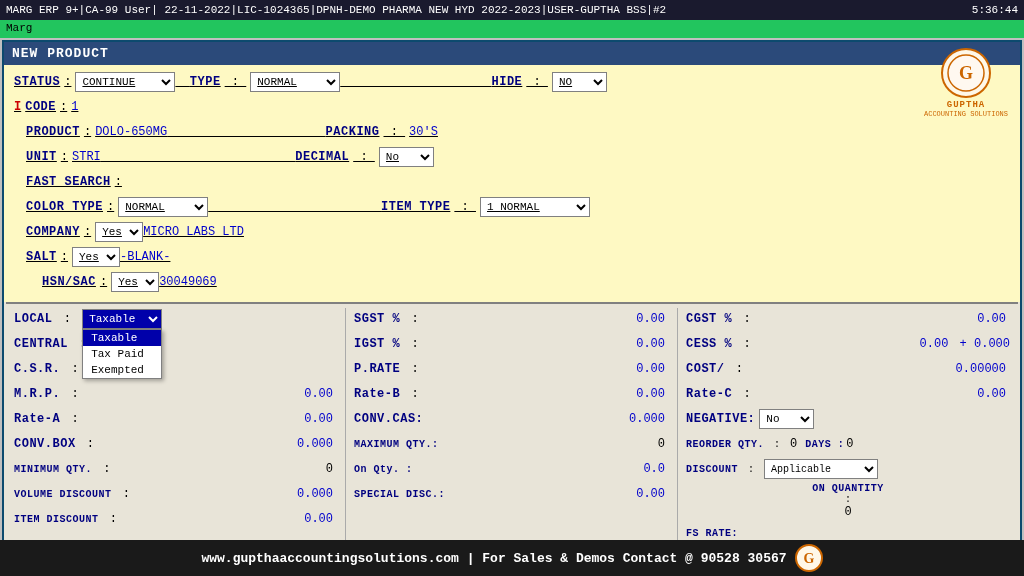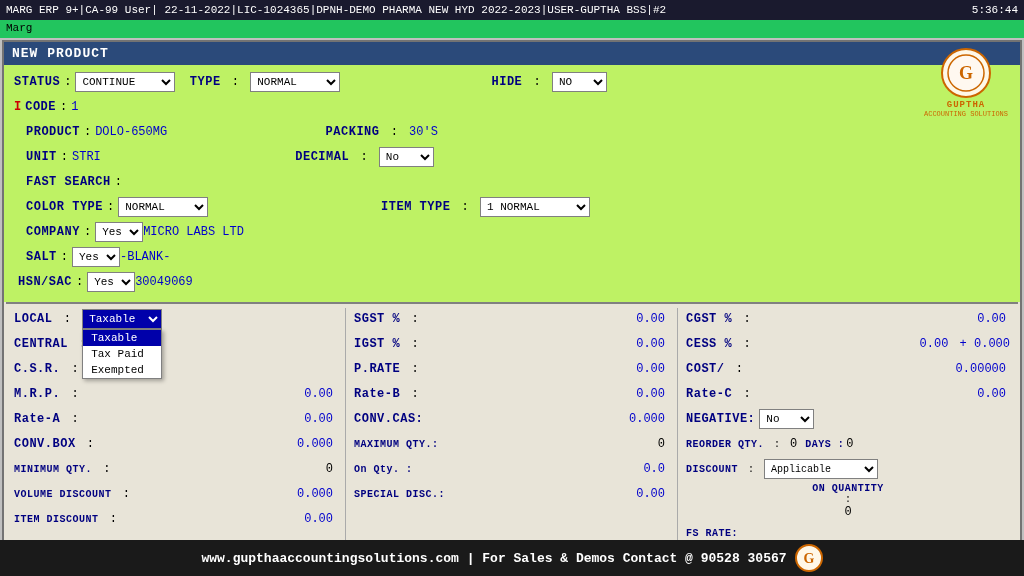--- a/index.html
+++ b/index.html
@@ -22,35 +22,36 @@
       height: 20px;
     }
     .menu-bar {
       background: #22c55e;
       padding: 2px 6px;
       font-size: 11px;
       height: 18px;
     }
     .main-window {
       background: #e8e4d8;
-      border: 2px solid #737373;
+      border: 2px solid #0c4a6e;
       margin: 2px;
       height: calc(576px - 60px);
     }
     .window-title {
       background: #2b4a7a;
       color: white;
       font-weight: bold;
       font-size: 13px;
       padding: 4px 8px;
       letter-spacing: 1px;
     }
     .form-area {
       padding: 6px 10px;
-      background: #bef264;
+      background: #fef9c3;
+      text-decoration: underline;
     }
     .form-row {
       display: flex;
       align-items: center;
       margin-bottom: 3px;
       min-height: 22px;
     }
     .label {
       color: #000080;
       font-weight: bold;
@@ -229,21 +230,21 @@
       <span class="label" style="margin-left:12px;">SALT</span>
       <span class="colon">:</span>
       <select style="width:48px;">
         <option>Yes</option>
         <option>No</option>
       </select>
       <span class="value">-BLANK-</span>
     </div>
 
     <div class="form-row">
-      <span class="label" style="margin-left:4px;">HSN/SAC</span>
+      <span class="label" style="margin-left:28px;">HSN/SAC</span>
       <span class="colon">:</span>
       <select style="width:48px;">
         <option>Yes</option>
         <option>No</option>
       </select>
       <span class="value">30049069</span>
     </div>
   </div>
 
   <div class="guptha-logo" style="top: 48px; right: 16px;">

